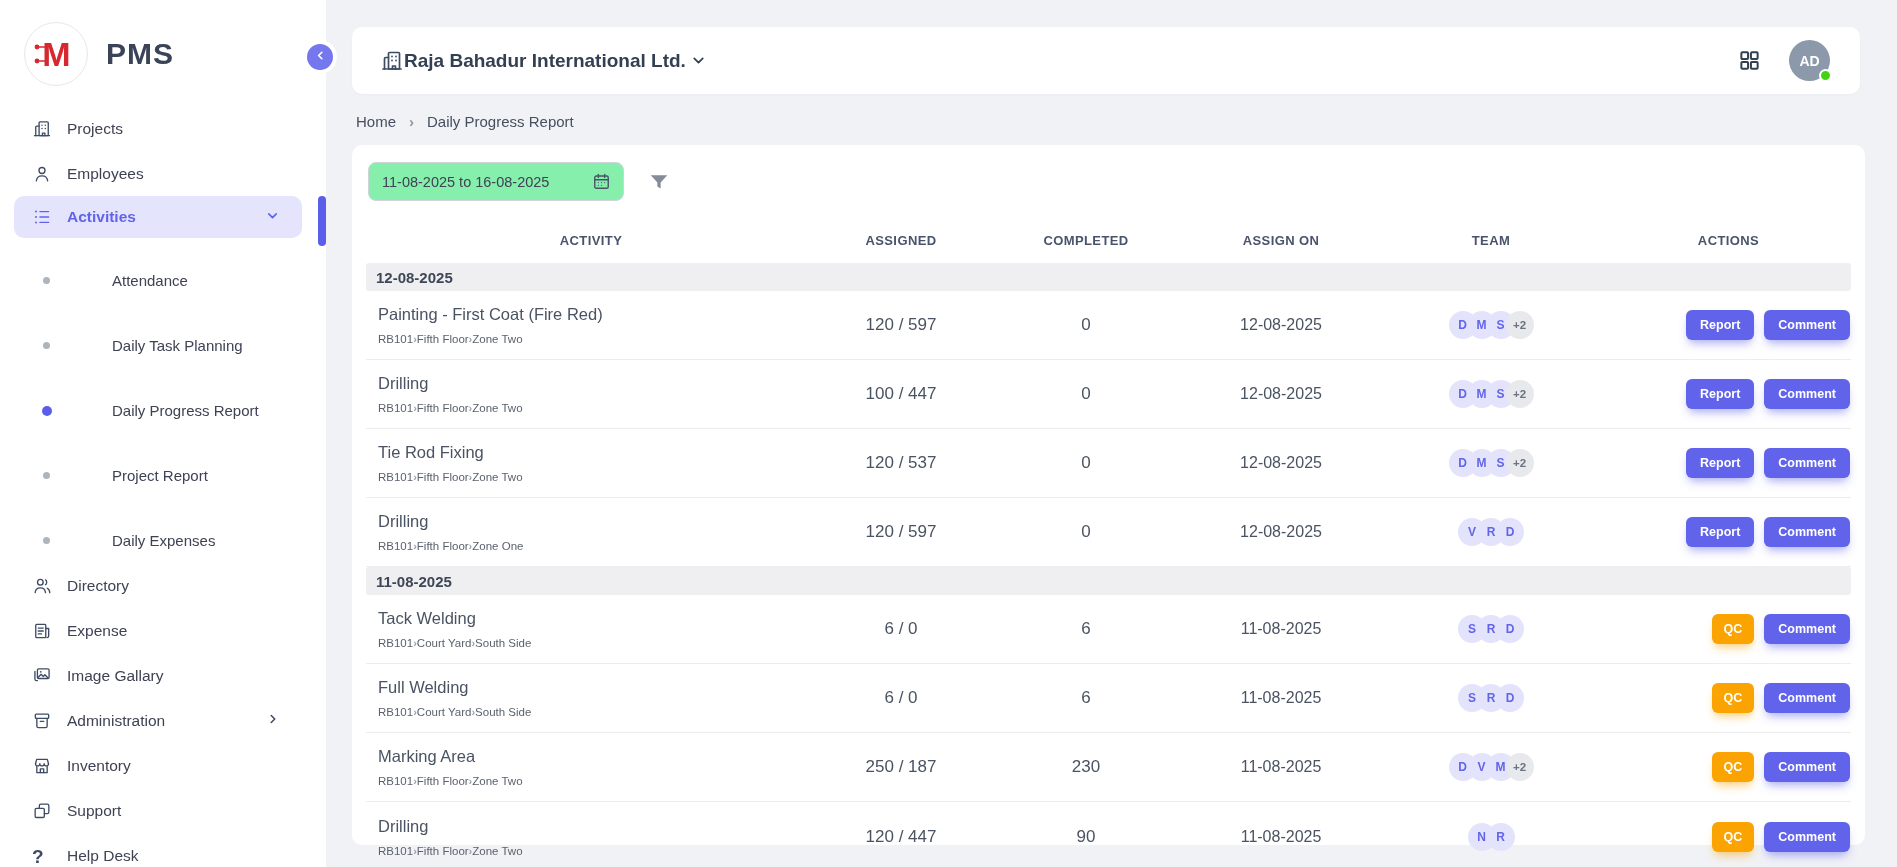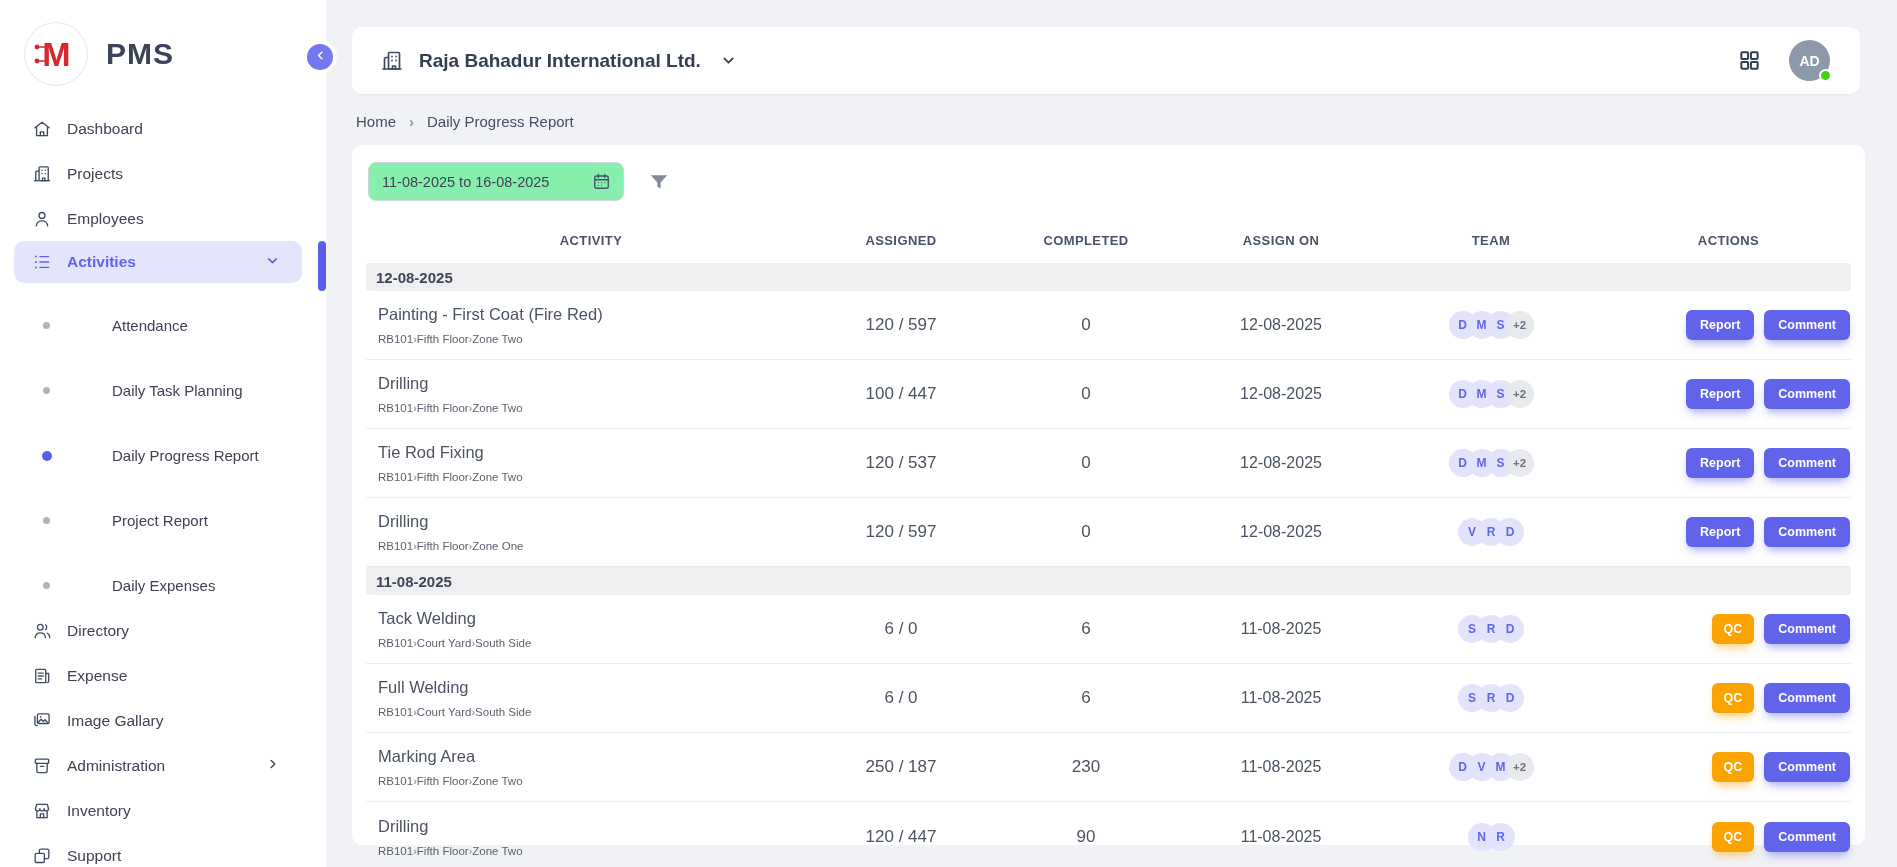--- a/index.html
+++ b/index.html
@@ -33,21 +33,21 @@
 
   
   .collapse-btn { position:fixed; left:307px; top:44px; width:26px; height:26px; border-radius:50%;
                   background:#7577EE; border:none; display:flex; align-items:center; justify-content:center;
                   box-shadow:0 0 0 4px rgba(255,255,255,.95); cursor:pointer; z-index:9; }
 
   
   .main { margin-left:326px; padding:27px 37px 0 26px; }
   .topbar { background:#fff; border-radius:10px; height:67px; display:flex; align-items:center; padding:0 30px 0 28px;
             box-shadow:0 1px 2px rgba(30,40,60,.03); }
-  .company { display:flex; align-items:center; gap:15px; cursor:pointer; }
+  .company { display:flex; align-items:center; cursor:pointer; }
   .company-icn { width:24px; height:24px; color:#3E4C63; }
   .company-name { font-size:19px; font-weight:700; color:#333F52; }
   .company-chev { width:17px; height:17px; color:#333F52; margin-left:4px; }
   .topbar-right { margin-left:auto; display:flex; align-items:center; gap:28px; }
   .grid-icn { width:23px; height:23px; color:#33404F; cursor:pointer; }
   .avatar { width:41px; height:41px; border-radius:50%; background:#8B99AA; color:#fff; font-size:14px; font-weight:700;
             display:flex; align-items:center; justify-content:center; position:relative; cursor:pointer; }
   .online-dot { position:absolute; right:-2px; bottom:-1px; width:13px; height:13px; border-radius:50%;
                 background:#43D314; border:2px solid #fff; }
 
@@ -99,28 +99,20 @@
         <path d="M5 3h7M5 17h7" stroke="#D7282F" stroke-width="1.6" fill="none"></path>
       </svg>
       <span class="logo-m">M</span>
     </div>
     <span class="logo-name">PMS</span>
   </div>
 
   <nav class="nav">
     <div class="nav-item">
       <span class="icn-wrap"><svg class="icn" viewBox="0 0 24 24">
-            <path d="M3.5 10.6 12 3.8l8.5 6.8"></path>
-            <path d="M5.5 9.2V20h13V9.2"></path>
-            <path d="M10 20v-4.5h4V20"></path>
-          </svg></span>
-      <span class="nav-label">Dashboard</span>
-    </div>
-    <div class="nav-item">
-      <span class="icn-wrap"><svg class="icn" viewBox="0 0 24 24">
             <rect x="8.5" y="3.5" width="11" height="16.5" rx="1"></rect>
             <path d="M8.5 8.5H5.7a1.2 1.2 0 0 0-1.2 1.2V20"></path>
             <path d="M3 20h18"></path>
             <path d="M12.5 20v-3h3v3"></path>
             <circle cx="12" cy="7.5" r=".9" fill="currentColor" stroke="none"></circle>
             <circle cx="16" cy="7.5" r=".9" fill="currentColor" stroke="none"></circle>
             <circle cx="12" cy="11.5" r=".9" fill="currentColor" stroke="none"></circle>
             <circle cx="16" cy="11.5" r=".9" fill="currentColor" stroke="none"></circle>
           </svg></span>
       <span class="nav-label">Projects</span>

